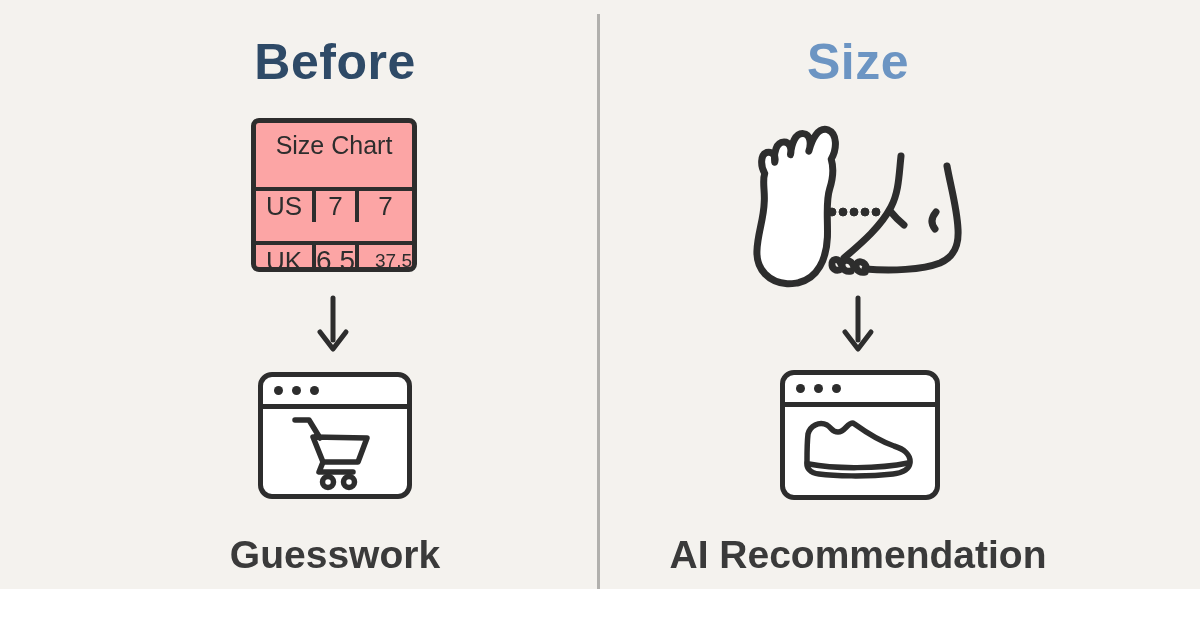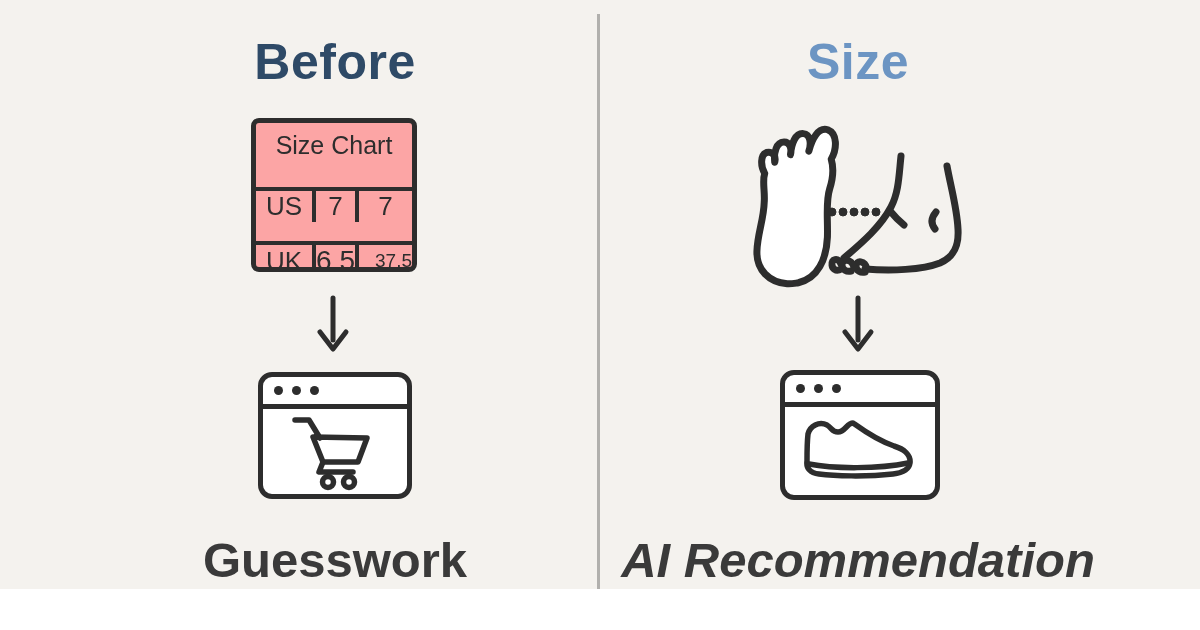--- a/index.html
+++ b/index.html
@@ -25,26 +25,26 @@
     font-size:50px; font-weight:700;
     text-align:center; line-height:1.15;
     letter-spacing:0.5px;
   }
   .before-title { left:135px; width:400px; color:var(--before-title, #2e4a67); }
   .after-title  { left:658px; width:400px; color:var(--after-title, #6c95c3); }
 
   
   .caption {
     position:absolute; top:534px;
-    font-size:49px; font-weight:700;
+    font-size:39px; font-weight:700;
     text-align:center; line-height:1.1;
     color:var(--caption, #3a3a3a);
   }
   .caption-left  { left:135px; width:400px; }
-  .caption-right { left:608px; width:500px;font-style:italic; }
+  .caption-right { left:608px; width:500px; }
 
   
   .size-chart {
     position:absolute; left:251px; top:118px;
     width:166px; height:154px;
     box-sizing:border-box;
     background:#fca5a5;
     border:5px solid var(--ink, #2d2d2d);
     border-radius:8px;
     overflow:hidden;

